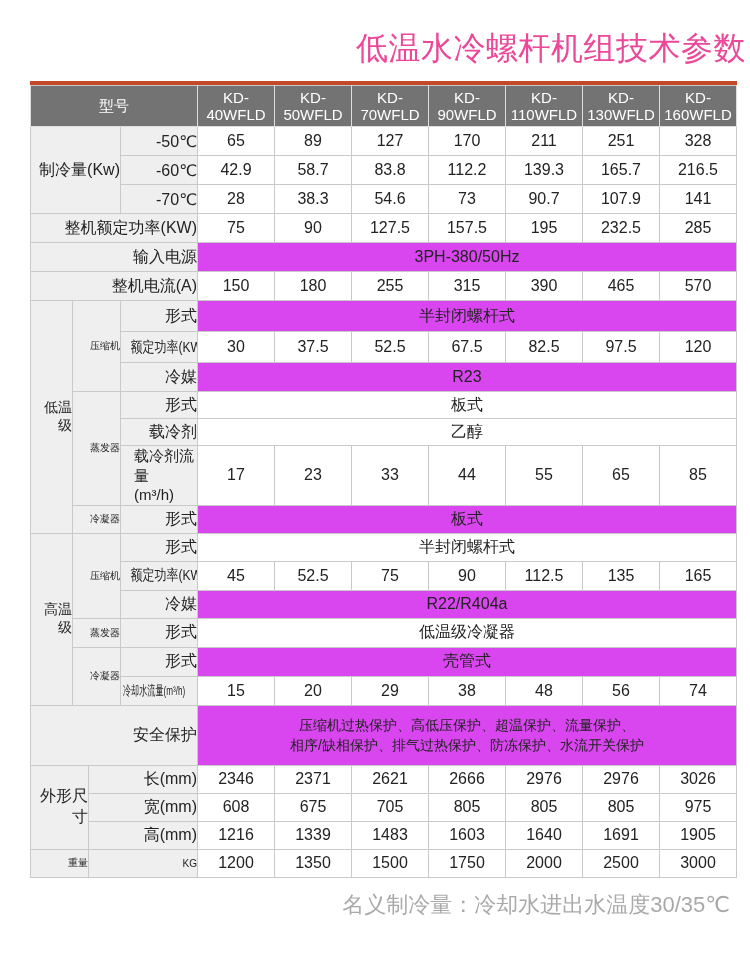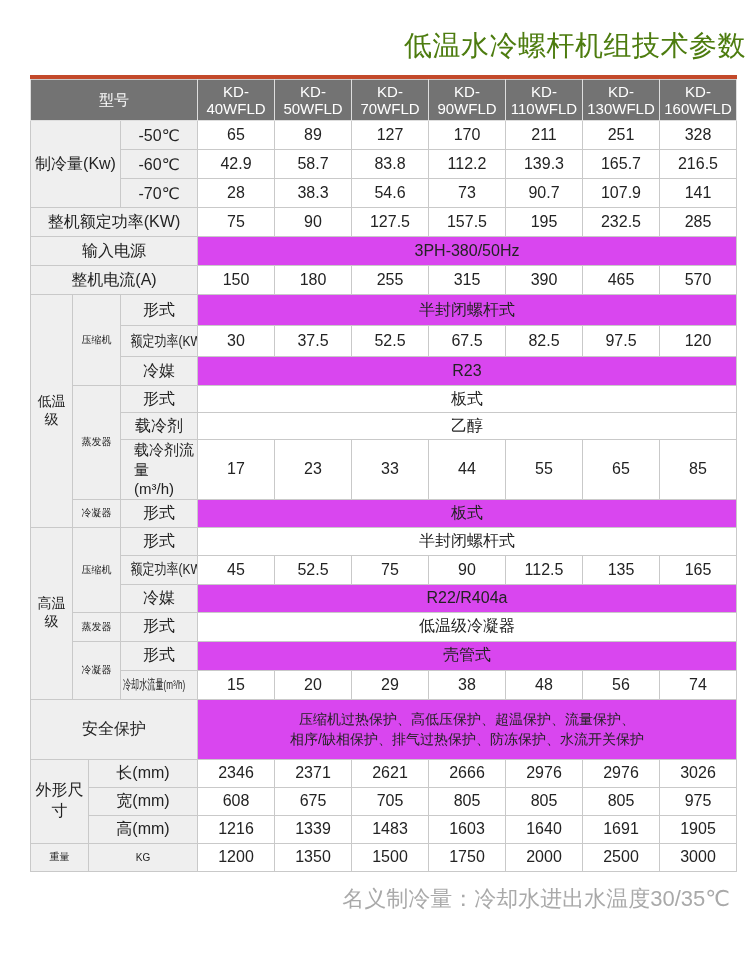--- a/index.html
+++ b/index.html
@@ -6,22 +6,22 @@
   body {
     width:750px; height:969px;
     font-family:"Liberation Sans","DejaVu Sans",sans-serif;
     color:#232323;
     overflow:hidden;
   }
   .page { padding-left:30px; padding-right:13px; }
 
   .title {
     text-align:right;
-    font-size:28px;
-    color:#4d7c0f;
+    font-size:32px;
+    color:#ec4899;
     letter-spacing:0.5px;
     padding-top:27px;
     margin-bottom:10px;
     margin-right:-9px;
   }
 
   .red-bar { width:707px; height:4px; background:#c3492a; }
 
   table.spec {
     border-collapse:collapse;
@@ -47,21 +47,21 @@
     border-top:none;
     font-weight:400;
   }
   tr { height:29px; }
   tr.rh31 { height:31px; }
   tr.rh27 { height:27px; }
   tr.rh-flow { height:46px; }
   tr.rh-safe { height:60px; }
   tr.rh28 { height:28px; }
 
-  td.lab { background:#efefef; }
+  td.lab { background:#efefef;text-align:right; }
   td.mv { background:#ffffff; }
   td.mv.g { background:#d946ef; }
 
   td.stage { font-size:14px; }
   td.comp { font-size:10px;margin-left:20px; }
   .squeeze {
     display:inline-block;
     white-space:nowrap;
     font-size:15px;
     transform:scaleX(0.80);

